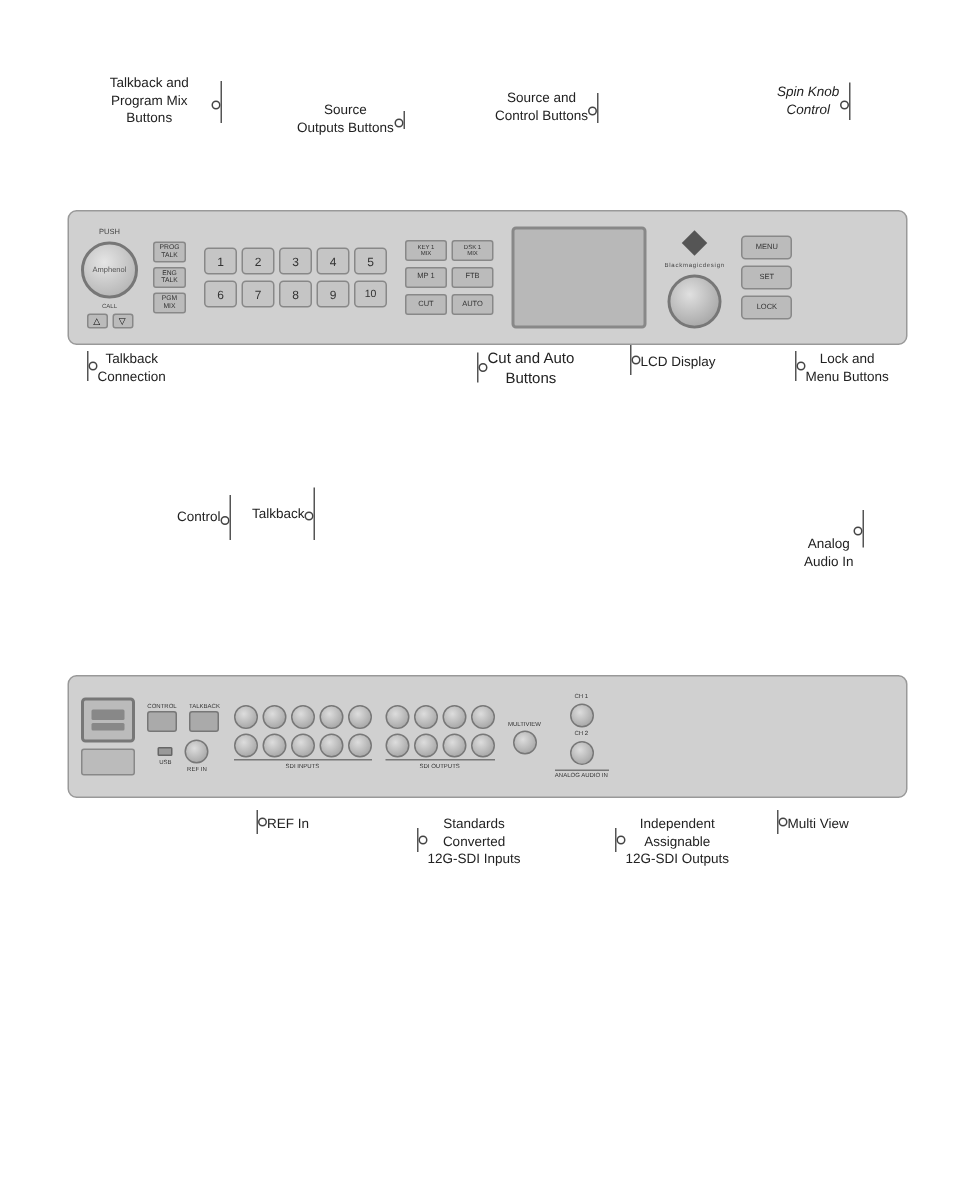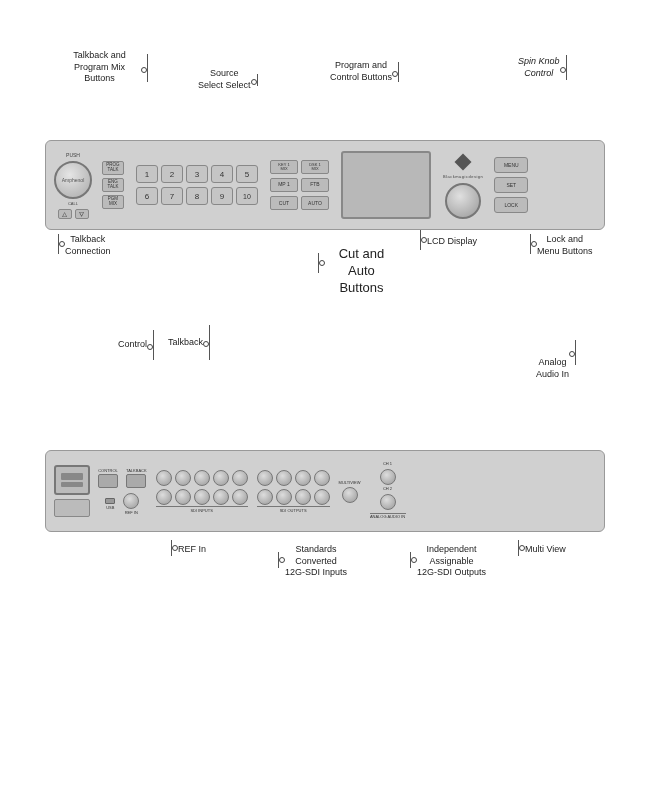--- a/index.html
+++ b/index.html
@@ -265,27 +265,27 @@
 
     <div class="annotation" style="top:30px; left:38px; width:90px;">
       <span style="white-space:pre-line; font-size:9px; text-align:center;">Talkback and
 Program Mix Buttons</span>
       <div class="dot" style="margin-top:4px;"></div>
       <div class="line-v" style="height:28px;"></div>
     </div>
 
     <div class="annotation" style="top:48px; left:178px; width:80px;">
       <span style="font-size:9px; text-align:center; white-space:pre-line;">Source
-Select Select</span>
+Outputs Buttons</span>
       <div class="dot" style="margin-top:4px;"></div>
       <div class="line-v" style="height:12px;"></div>
     </div>
 
     <div class="annotation" style="top:40px; left:310px; width:80px;">
-      <span style="font-size:9px; text-align:center; white-space:pre-line;">Program and
+      <span style="font-size:9px; text-align:center; white-space:pre-line;">Source and
 Control Buttons</span>
       <div class="dot" style="margin-top:4px;"></div>
       <div class="line-v" style="height:20px;"></div>
     </div>
 
     <div class="annotation" style="top:35px; left:498px; width:80px;font-style:italic;">
       <span style="font-size:9px; text-align:center; white-space:pre-line;">Spin Knob
 Control</span>
       <div class="dot" style="margin-top:4px;"></div>
       <div class="line-v" style="height:25px;"></div>
@@ -374,21 +374,21 @@
     <div class="annotation" style="top:210px; left:38px; width:80px; align-items:center;">
       <div class="line-v" style="height:20px;"></div>
       <div class="dot"></div>
       <span style="font-size:9px; text-align:center; margin-top:4px; white-space:pre-line;">Talkback
 Connection</span>
     </div>
 
     <div class="annotation" style="top:210px; left:298px; width:80px; align-items:center;">
       <div class="line-v" style="height:20px;"></div>
       <div class="dot"></div>
-      <span style="font-size:13px; text-align:center; margin-top:16px; white-space:pre-line;">Cut and Auto
+      <span style="font-size:10px; text-align:center; margin-top:3px; white-space:pre-line;">Cut and Auto
 Buttons</span>
     </div>
 
     <div class="annotation" style="top:210px; left:400px; width:75px; align-items:center;">
       <div class="line-v" style="height:20px;"></div>
       <div class="dot"></div>
       <span style="font-size:9px; text-align:center; margin-top:4px;">LCD Display</span>
     </div>
 
     <div class="annotation" style="top:210px; left:510px; width:85px; align-items:center;">

